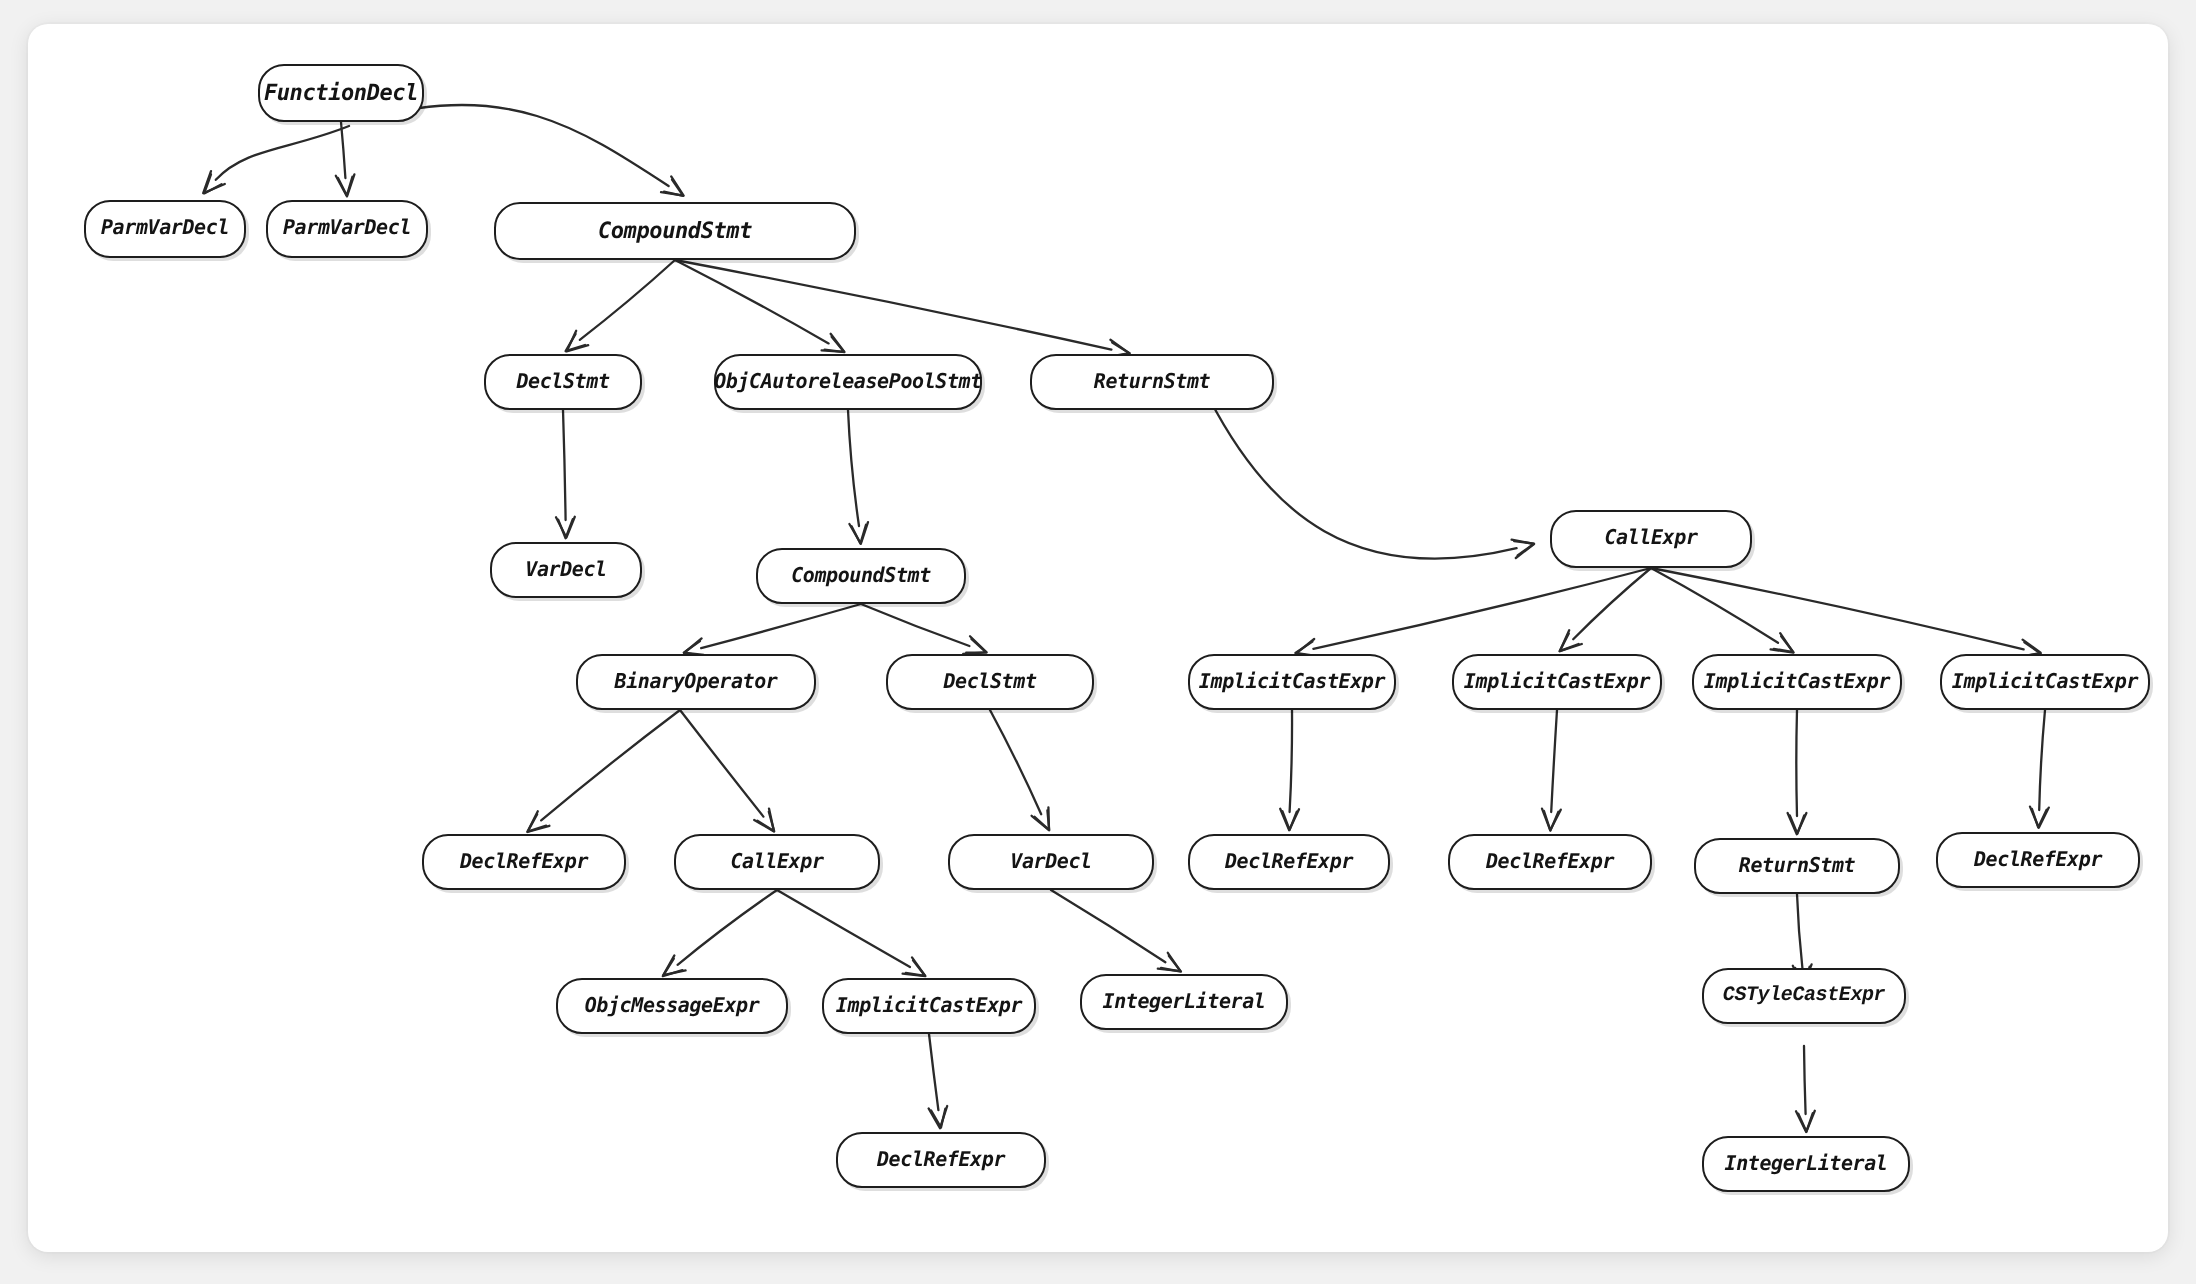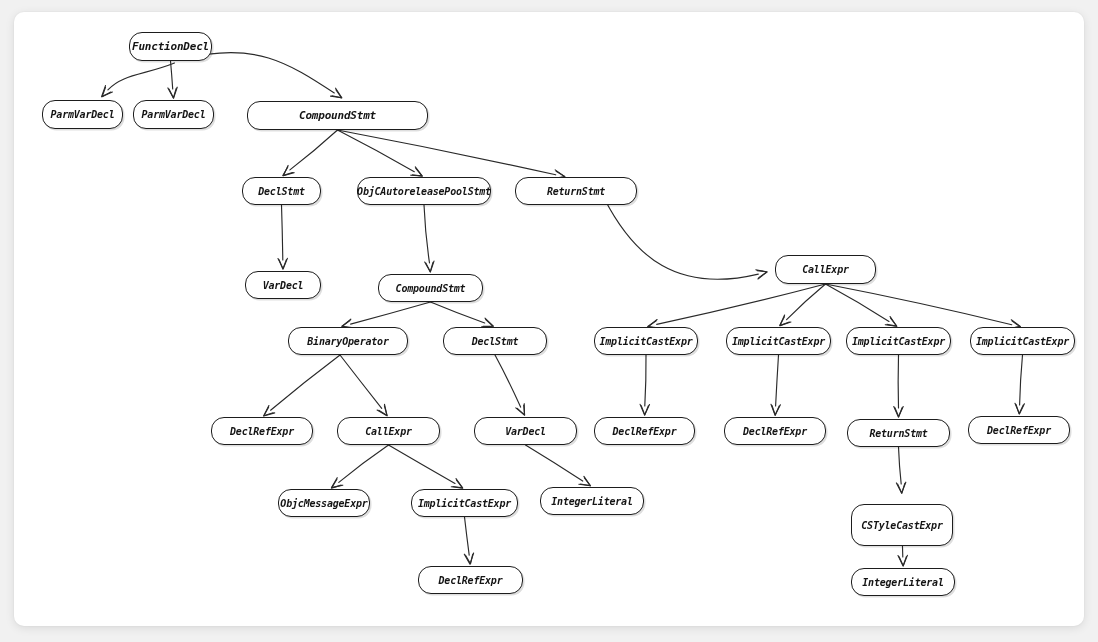--- a/index.html
+++ b/index.html
@@ -233,30 +233,30 @@
           </div>
           <div class="node" style="left: 710px; top: 405px; width: 102px; height: 28px; font-size: 10px;">
             <span>DeclRefExpr</span>
           </div>
           <div class="node" style="left: 833px; top: 407px; width: 103px; height: 28px; font-size: 10px;">
             <span>ReturnStmt</span>
           </div>
           <div class="node" style="left: 954px; top: 404px; width: 102px; height: 28px; font-size: 10px;">
             <span>DeclRefExpr</span>
           </div>
-          <div class="node" style="left: 264px; top: 477px; width: 92px; height: 28px; font-size: 10px;">
+          <div class="node" style="left: 264px; top: 477px; width: 116px; height: 28px; font-size: 10px;">
             <span>ObjcMessageExpr</span>
           </div>
           <div class="node" style="left: 397px; top: 477px; width: 107px; height: 28px; font-size: 10px;">
             <span>ImplicitCastExpr</span>
           </div>
           <div class="node" style="left: 526px; top: 475px; width: 104px; height: 28px; font-size: 10px;">
             <span>IntegerLiteral</span>
           </div>
-          <div class="node" style="left: 837px; top: 492px; width: 102px; height: 42px; font-size: 10px;">
+          <div class="node" style="left: 837px; top: 472px; width: 102px; height: 28px; font-size: 10px; font-family: Liberation Mono, monospace;">
             <span>CSTyleCastExpr</span>
           </div>
           <div class="node" style="left: 404px; top: 554px; width: 105px; height: 28px; font-size: 10px;">
             <span>DeclRefExpr</span>
           </div>
           <div class="node" style="left: 837px; top: 556px; width: 104px; height: 28px; font-size: 10px;">
             <span>IntegerLiteral</span>
           </div>
         </div>
     </div>

